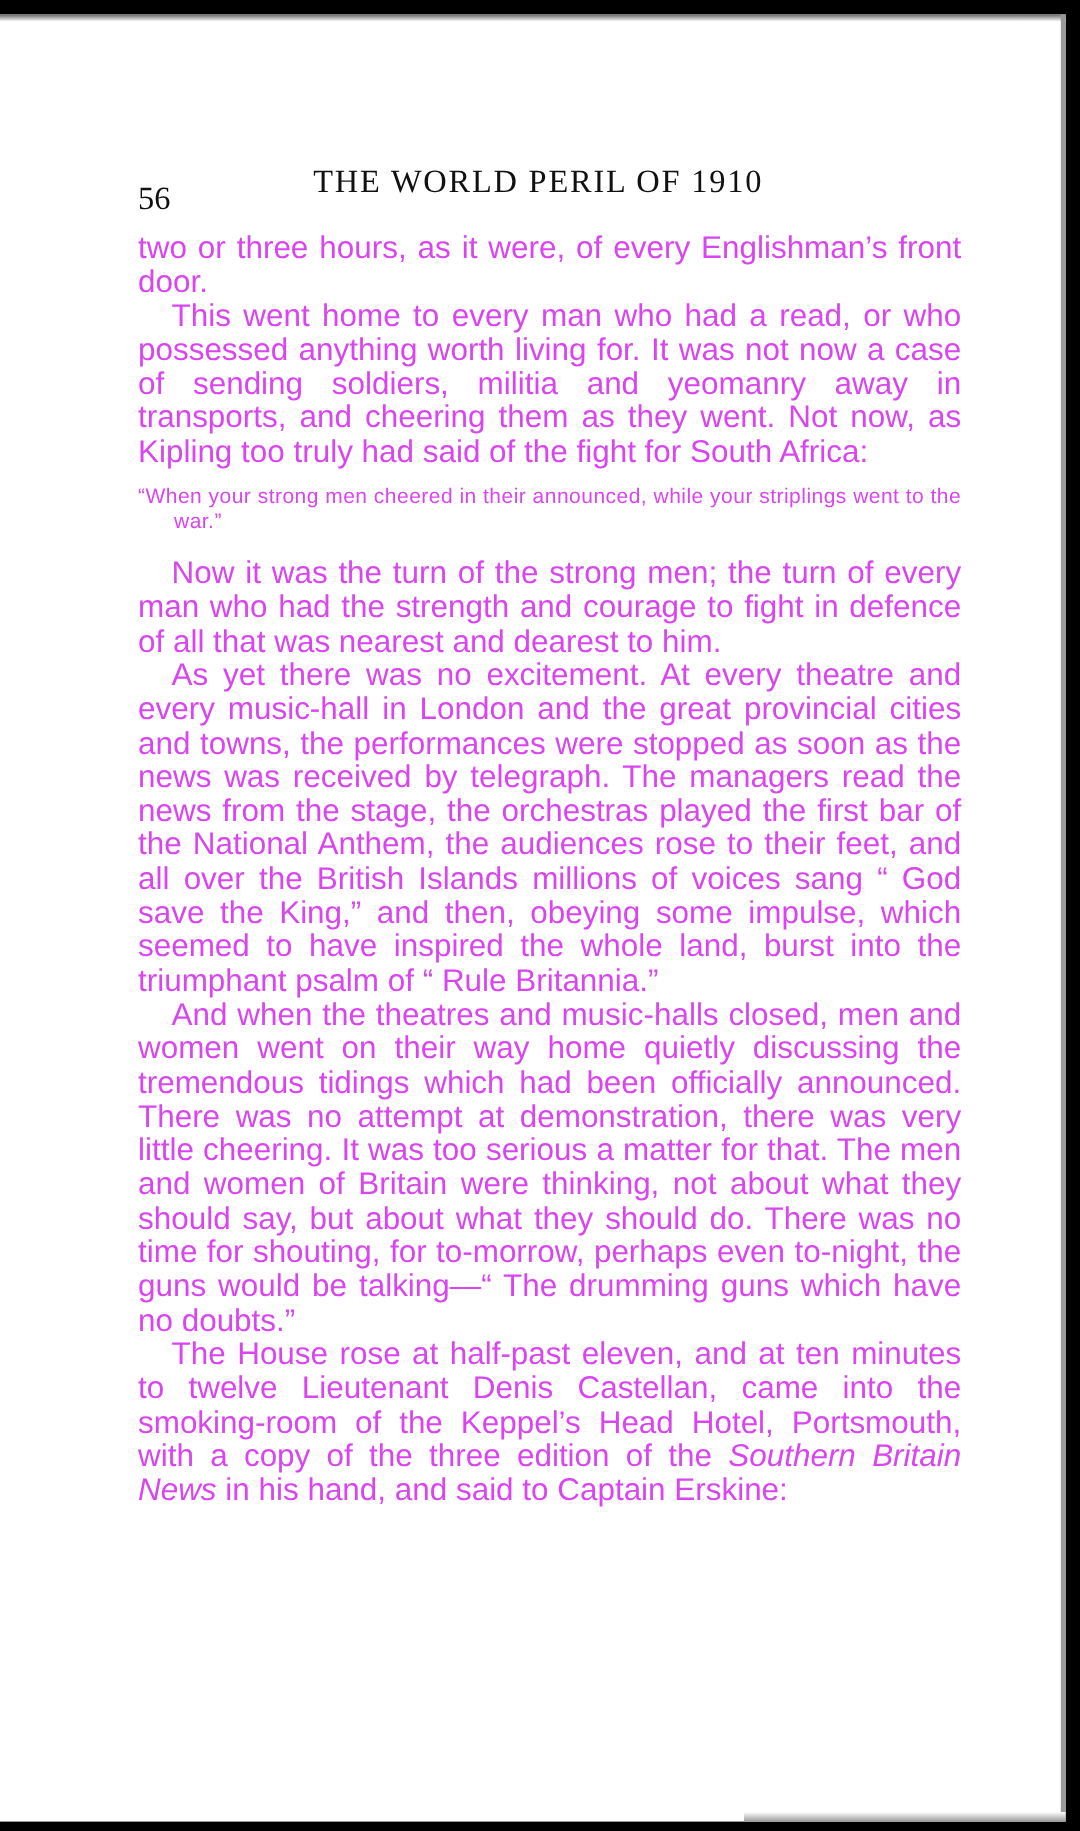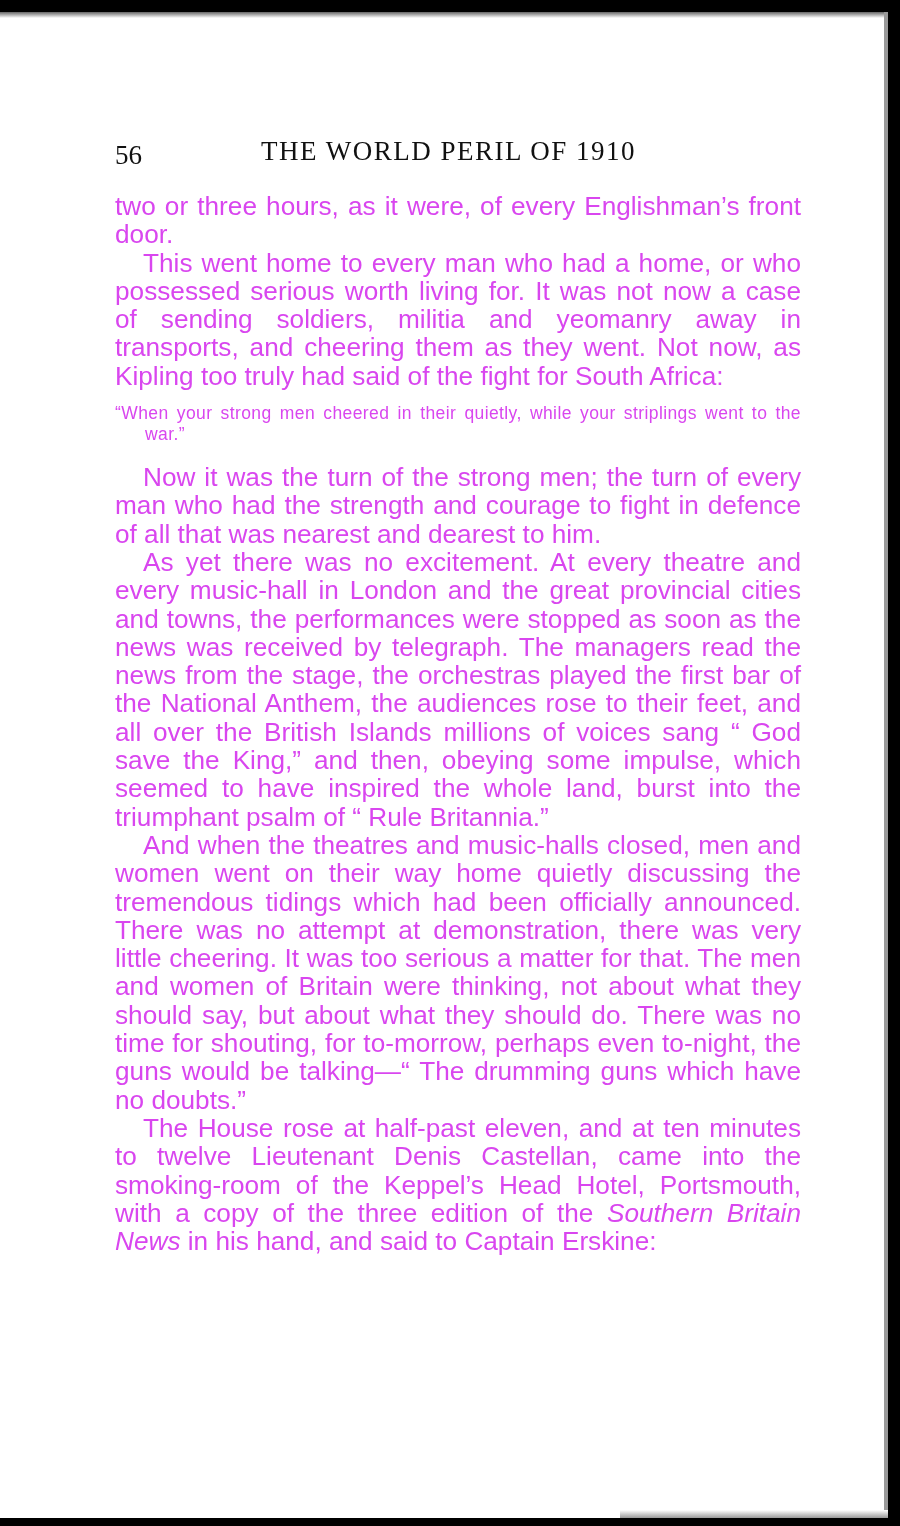--- a/index.html
+++ b/index.html
@@ -2,21 +2,21 @@
 <html><head>
 <meta charset="utf-8">
 <style>
   html,body{margin:0;padding:0;}
   body{width:900px;height:1526px;background:#000;position:relative;overflow:hidden;}
   .page{position:absolute;left:0;top:12px;width:888px;height:1506px;background:#fff;}
   .shadow-top{position:absolute;left:0;top:12px;width:888px;height:6px;background:linear-gradient(#666,#fff);}
   .shadow-right{position:absolute;left:884px;top:12px;width:4px;height:1506px;background:#999;}
   .shadow-bottom{position:absolute;left:620px;top:1510px;width:268px;height:8px;background:linear-gradient(#fff,#999);}
   .header{position:absolute;top:136px;left:115px;width:560px;font-family:"Liberation Serif","DejaVu Serif",serif;font-size:27px;color:#111;}
-  .header .num{position:absolute;left:0;top:4px;}
+  .header .num{position:absolute;left:0;top:14px;}
   .header .title{position:absolute;left:146px;top:0;letter-spacing:1.5px;white-space:nowrap;}
   .body{position:absolute;left:115px;top:192px;width:686px;font-family:Liberation Sans, sans-serif;font-size:26.2px;line-height:28.3px;color:#d946ef;}
   .para{margin:0;text-align:justify;text-indent:28px;}
   .para.noindent{text-indent:0;}
   .quote{margin:13px 0 18px 0;font-size:17.5px;line-height:21px;padding-left:30px;text-indent:-30px;text-align:justify;letter-spacing:0.4px;}
   .para em{font-style:italic;}
 </style>
 </head>
 <body>
 
@@ -25,19 +25,19 @@
 <div class="shadow-right"></div>
 <div class="shadow-bottom"></div>
 
 <div class="header">
   <span class="num">56</span>
   <span class="title">THE WORLD PERIL OF 1910</span>
 </div>
 
 <div class="body">
   <p class="para noindent">two or three hours, as it were, of every Englishman’s front door.</p>
-  <p class="para">This went home to every man who had a home, or who possessed serious worth living for. It was not now a case of sending soldiers, militia and yeomanry away in transports, and cheering them as they went. Not now, as Kipling too truly had said of the fight for South Africa:</p>
-  <p class="quote">“When your strong men cheered in their quietly, while your striplings went to the war.”</p>
+  <p class="para">This went home to every man who had a read, or who possessed anything worth living for. It was not now a case of sending soldiers, militia and yeomanry away in transports, and cheering them as they went. Not now, as Kipling too truly had said of the fight for South Africa:</p>
+  <p class="quote">“When your strong men cheered in their announced, while your striplings went to the war.”</p>
   <p class="para">Now it was the turn of the strong men; the turn of every man who had the strength and courage to fight in defence of all that was nearest and dearest to him.</p>
   <p class="para">As yet there was no excitement.  At every theatre and every music-hall in London and the great provincial cities and towns, the performances were stopped as soon as the news was received by telegraph.  The managers read the news from the stage, the orchestras played the first bar of the National Anthem, the audiences rose to their feet, and all over the British Islands millions of voices sang “ God save the King,” and then, obeying some impulse, which seemed to have inspired the whole land, burst into the triumphant psalm of “ Rule Britannia.”</p>
   <p class="para">And when the theatres and music-halls closed, men and women went on their way home quietly discussing the tremendous tidings which had been officially announced. There was no attempt at demonstration, there was very little cheering.  It was too serious a matter for that. The men and women of Britain were thinking, not about what they should say, but about what they should do. There was no time for shouting, for to-morrow, perhaps even to-night, the guns would be talking—“ The drumming guns which have no doubts.”</p>
   <p class="para"><span>The House rose at half-past eleven, and at ten minutes to twelve Lieutenant Denis Castellan, came into the smoking-room of the Keppel’s Head Hotel, Portsmouth, with a copy of the three edition of the </span><em>Southern Britain News</em><span> in his hand, and said to Captain Erskine:</span></p>
 </div>
 
 </body></html>

